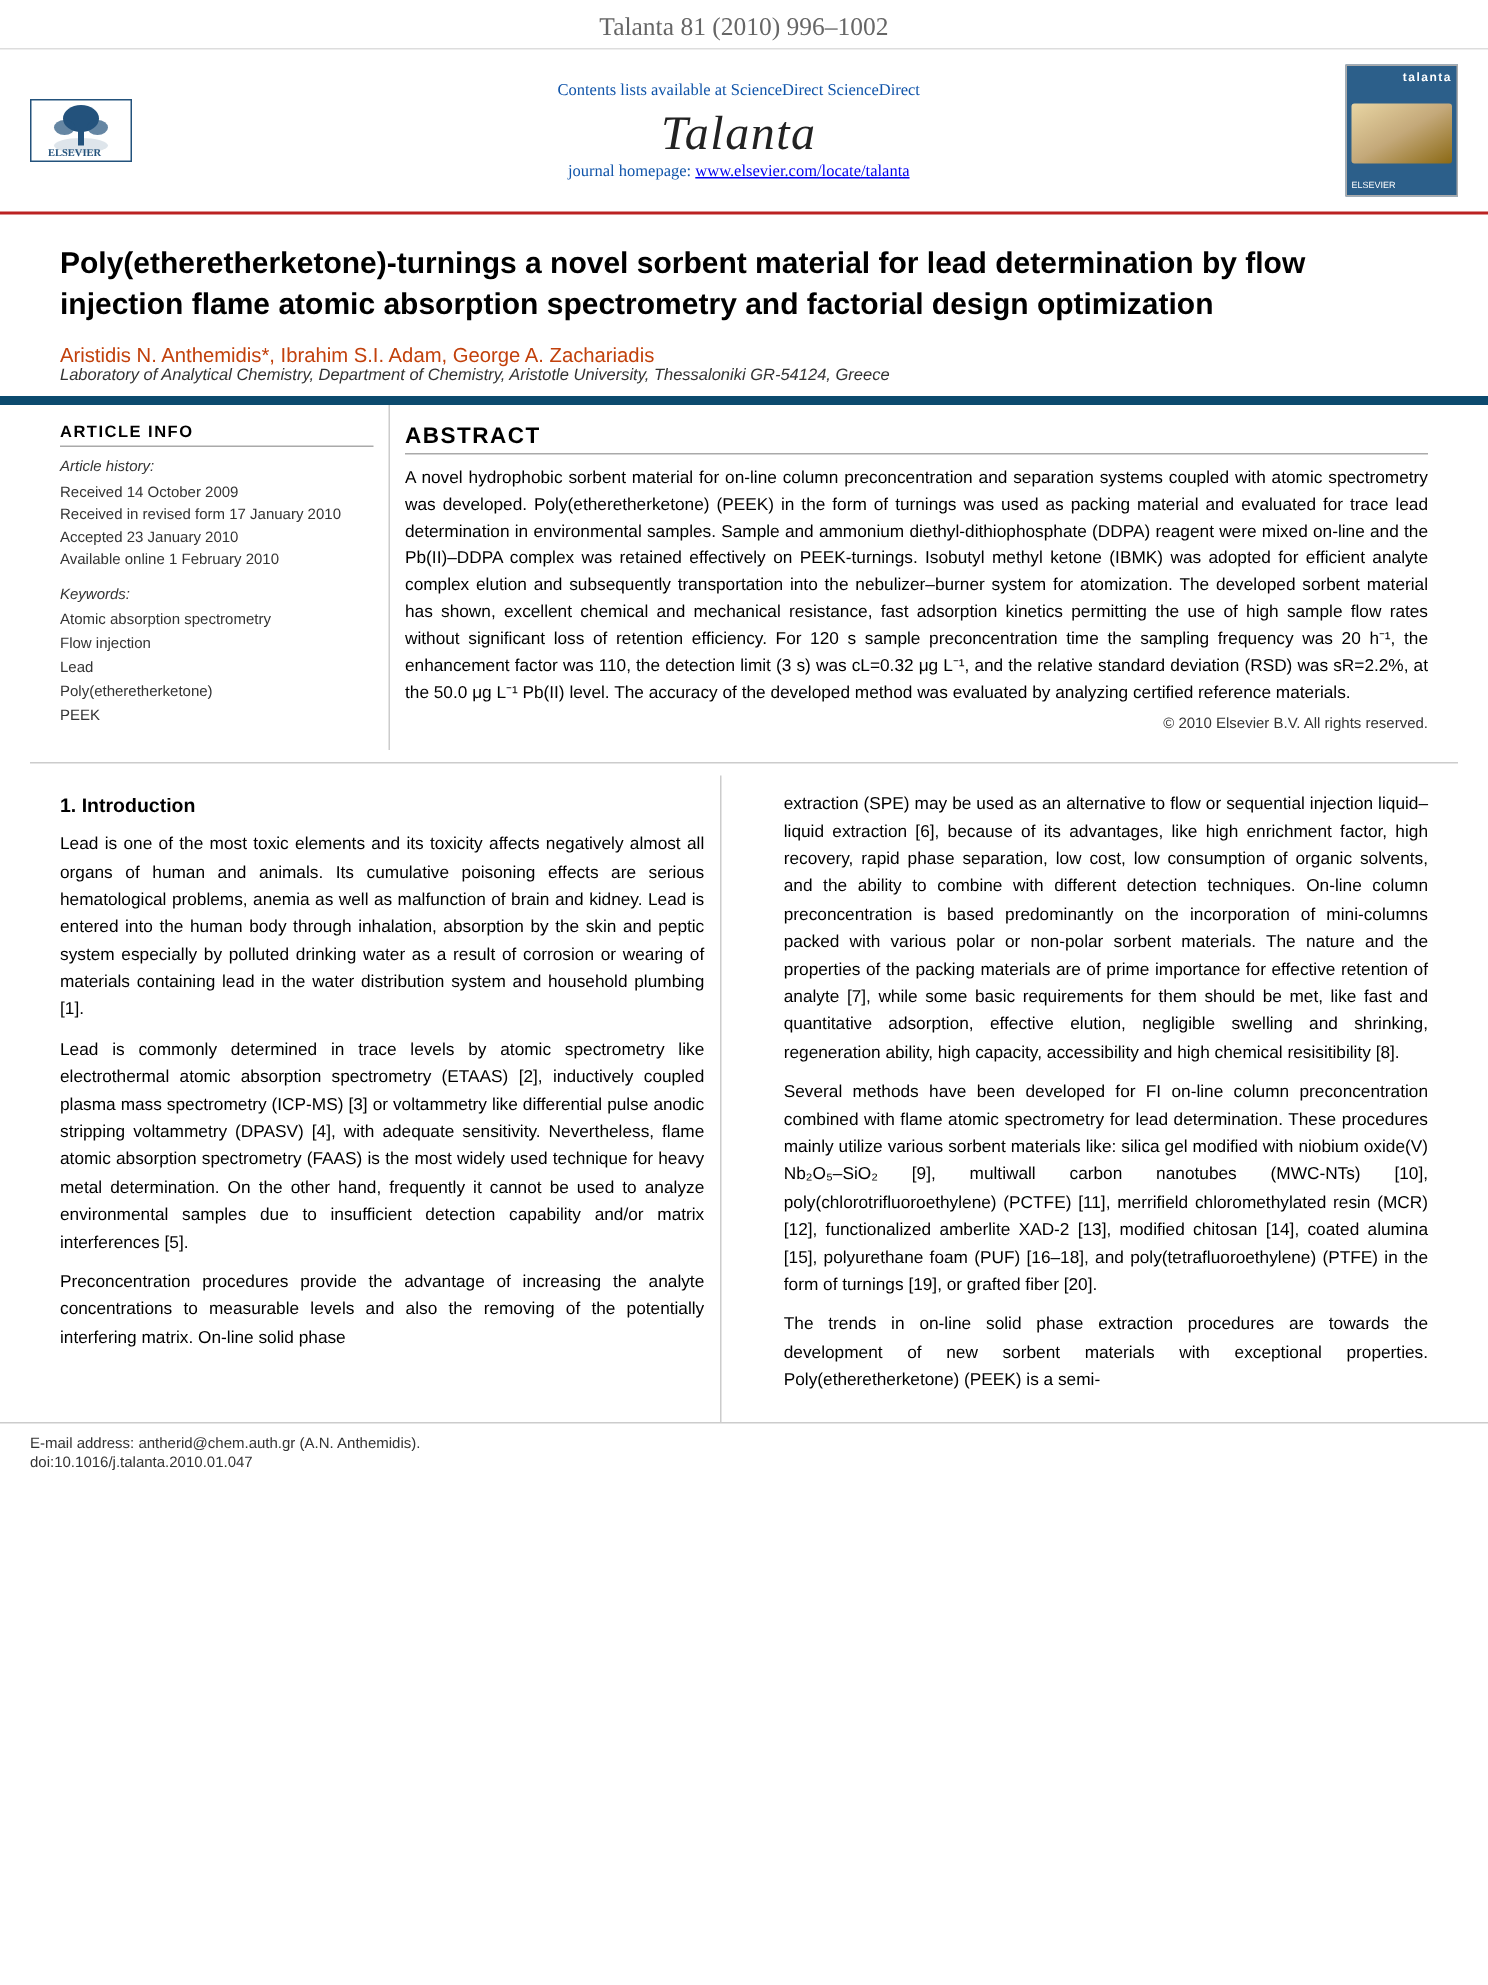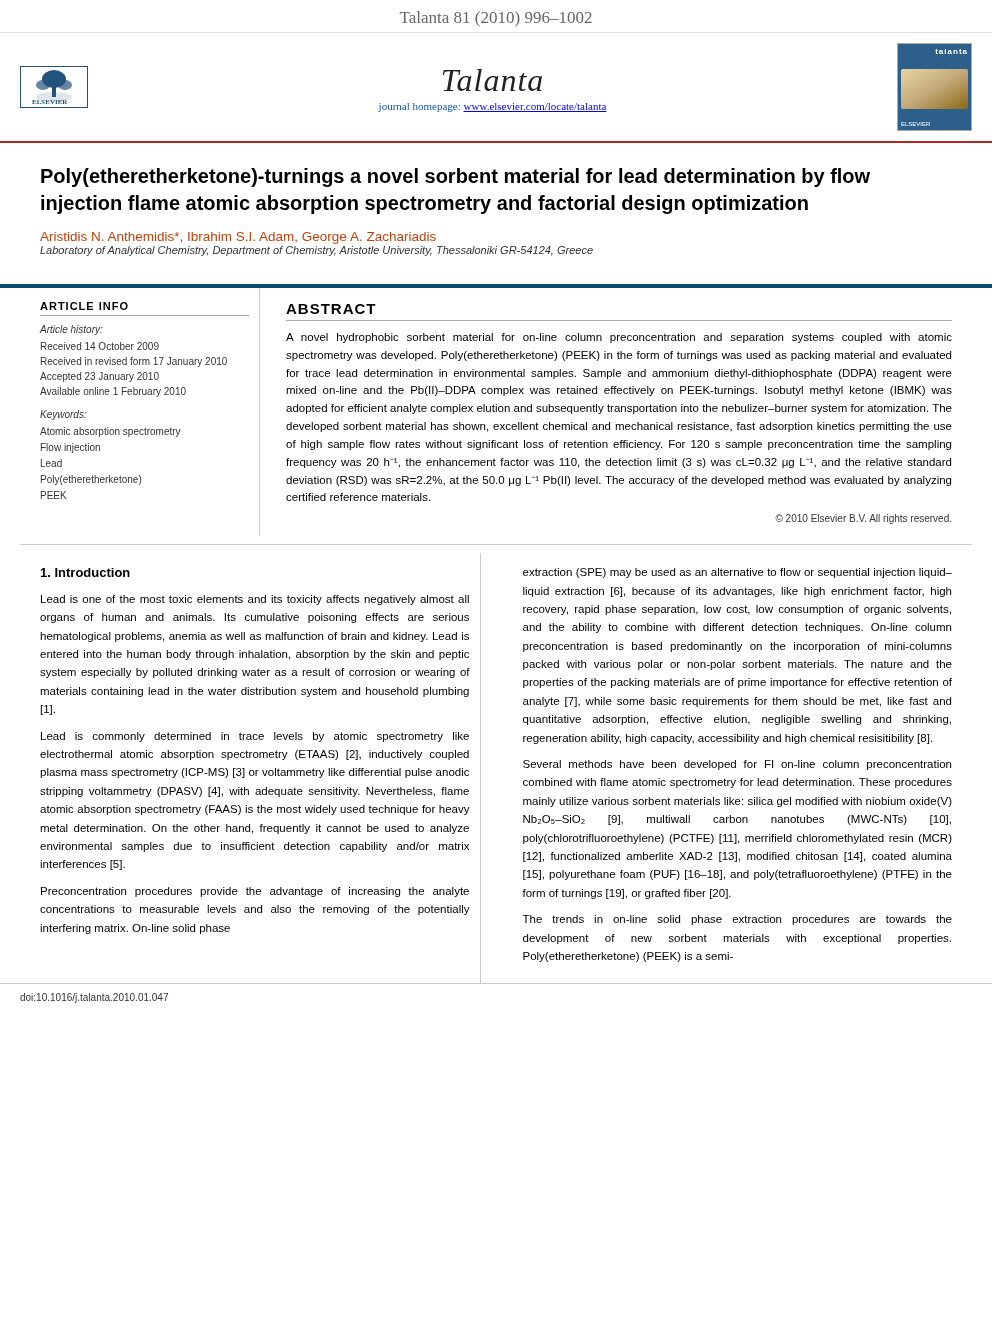--- a/index.html
+++ b/index.html
@@ -53,22 +53,22 @@
       letter-spacing: 1px;
     }
     .journal-homepage {
       font-size: 11px;
       color: #1155aa;
       margin-top: 1px;
     }
 
     
     .article-header {
-      padding: 20px 40px 20px;
-      border-bottom: 4px solid #0c4a6e;
+      padding: 20px 40px 0;
+      border-bottom: 6px solid #0c4a6e;
     }
     .article-title {
       font-size: 20px;
       font-weight: bold;
       color: #000;
       line-height: 1.35;
       margin-bottom: 12px;
       font-family: Arial, Helvetica, sans-serif;
     }
     .article-authors {
@@ -82,21 +82,21 @@
       font-style: italic;
       color: #333;
       margin-bottom: 8px;
       font-family: Arial, sans-serif;
     }
 
     
     .article-body {
       display: flex;
       padding: 0 20px;
-      gap: 16px;
+      gap: 0;
     }
 
     .left-col {
       width: 240px;
       flex-shrink: 0;
       padding: 12px 10px 12px 20px;
       border-right: 1px solid #ccc;
       font-family: Arial, sans-serif;
     }
     .right-col {
@@ -291,20 +291,24 @@
           <rect x="23" y="10" width="4" height="18" fill="#23527c"></rect>
           <ellipse cx="25" cy="10" rx="12" ry="9" fill="#23527c"></ellipse>
           <ellipse cx="14" cy="16" rx="7" ry="5" fill="#23527c" opacity="0.7"></ellipse>
           <ellipse cx="36" cy="16" rx="7" ry="5" fill="#23527c" opacity="0.7"></ellipse>
           <text x="3" y="35" font-size="7" fill="#23527c" font-family="serif" font-weight="bold">ELSEVIER</text>
         </svg>
       </div>
     </div>
 
     <div class="journal-center">
+      <div class="sciencedirect-link">
+        <span>Contents lists available at ScienceDirect</span>
+        <a href="#"> ScienceDirect</a>
+      </div>
       <div class="journal-name">Talanta</div>
       <div class="journal-homepage">
         <span>journal homepage:</span>
         <a href="#"> <span>www.elsevier.com/locate/talanta</span></a>
       </div>
     </div>
 
     <div class="talanta-cover">
       <div class="talanta-cover-top">talanta</div>
       <div class="talanta-cover-mid"></div>
@@ -362,16 +366,20 @@
     </div>
 
     <div class="main-right">
       <div class="para">extraction (SPE) may be used as an alternative to flow or sequential injection liquid–liquid extraction [6], because of its advantages, like high enrichment factor, high recovery, rapid phase separation, low cost, low consumption of organic solvents, and the ability to combine with different detection techniques. On-line column preconcentration is based predominantly on the incorporation of mini-columns packed with various polar or non-polar sorbent materials. The nature and the properties of the packing materials are of prime importance for effective retention of analyte [7], while some basic requirements for them should be met, like fast and quantitative adsorption, effective elution, negligible swelling and shrinking, regeneration ability, high capacity, accessibility and high chemical resisitibility [8].</div>
       <div class="para">Several methods have been developed for FI on-line column preconcentration combined with flame atomic spectrometry for lead determination. These procedures mainly utilize various sorbent materials like: silica gel modified with niobium oxide(V) Nb₂O₅–SiO₂ [9], multiwall carbon nanotubes (MWC-NTs) [10], poly(chlorotrifluoroethylene) (PCTFE) [11], merrifield chloromethylated resin (MCR) [12], functionalized amberlite XAD-2 [13], modified chitosan [14], coated alumina [15], polyurethane foam (PUF) [16–18], and poly(tetrafluoroethylene) (PTFE) in the form of turnings [19], or grafted fiber [20].</div>
       <div class="para">The trends in on-line solid phase extraction procedures are towards the development of new sorbent materials with exceptional properties. Poly(etheretherketone) (PEEK) is a semi-</div>
     </div>
   </div>
 
   <div class="footer">
+    <div class="footer-note">
+      <span>E-mail address:</span>
+      <span>antherid@chem.auth.gr (A.N. Anthemidis).</span>
+    </div>
     <div class="footer-note">doi:10.1016/j.talanta.2010.01.047</div>
   </div>
 
 </div>
 
 </body></html>

